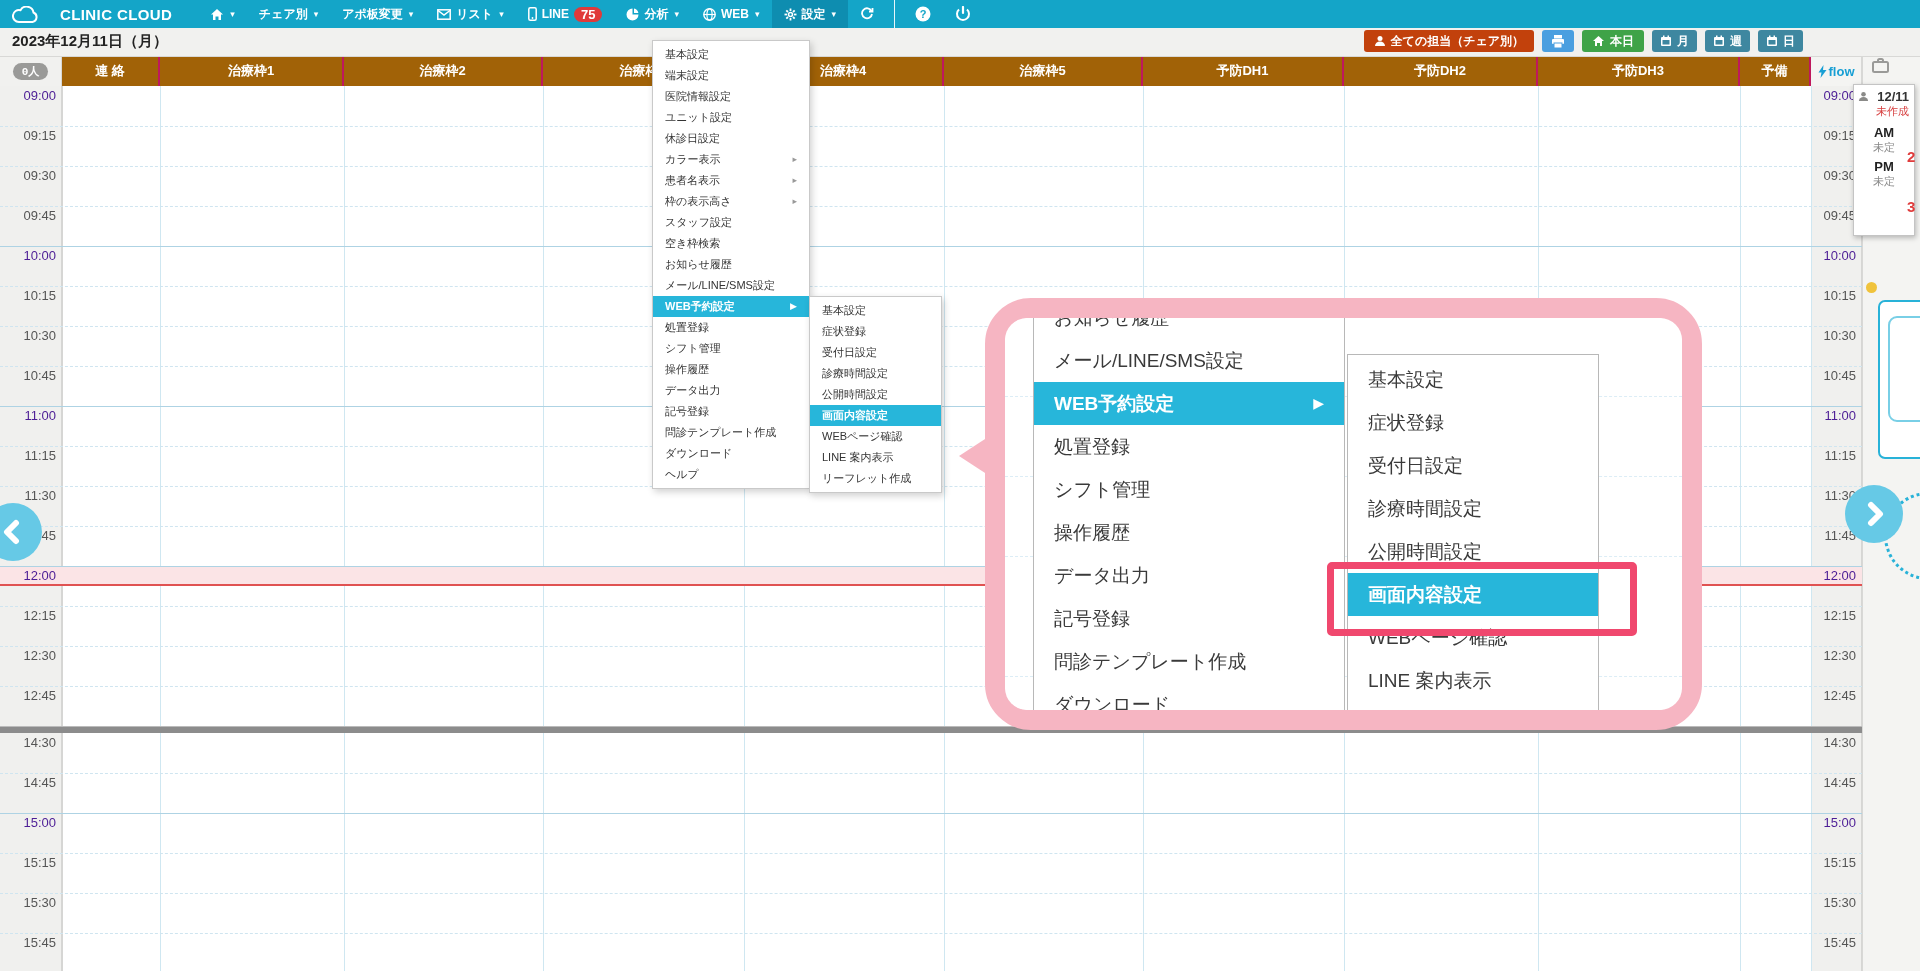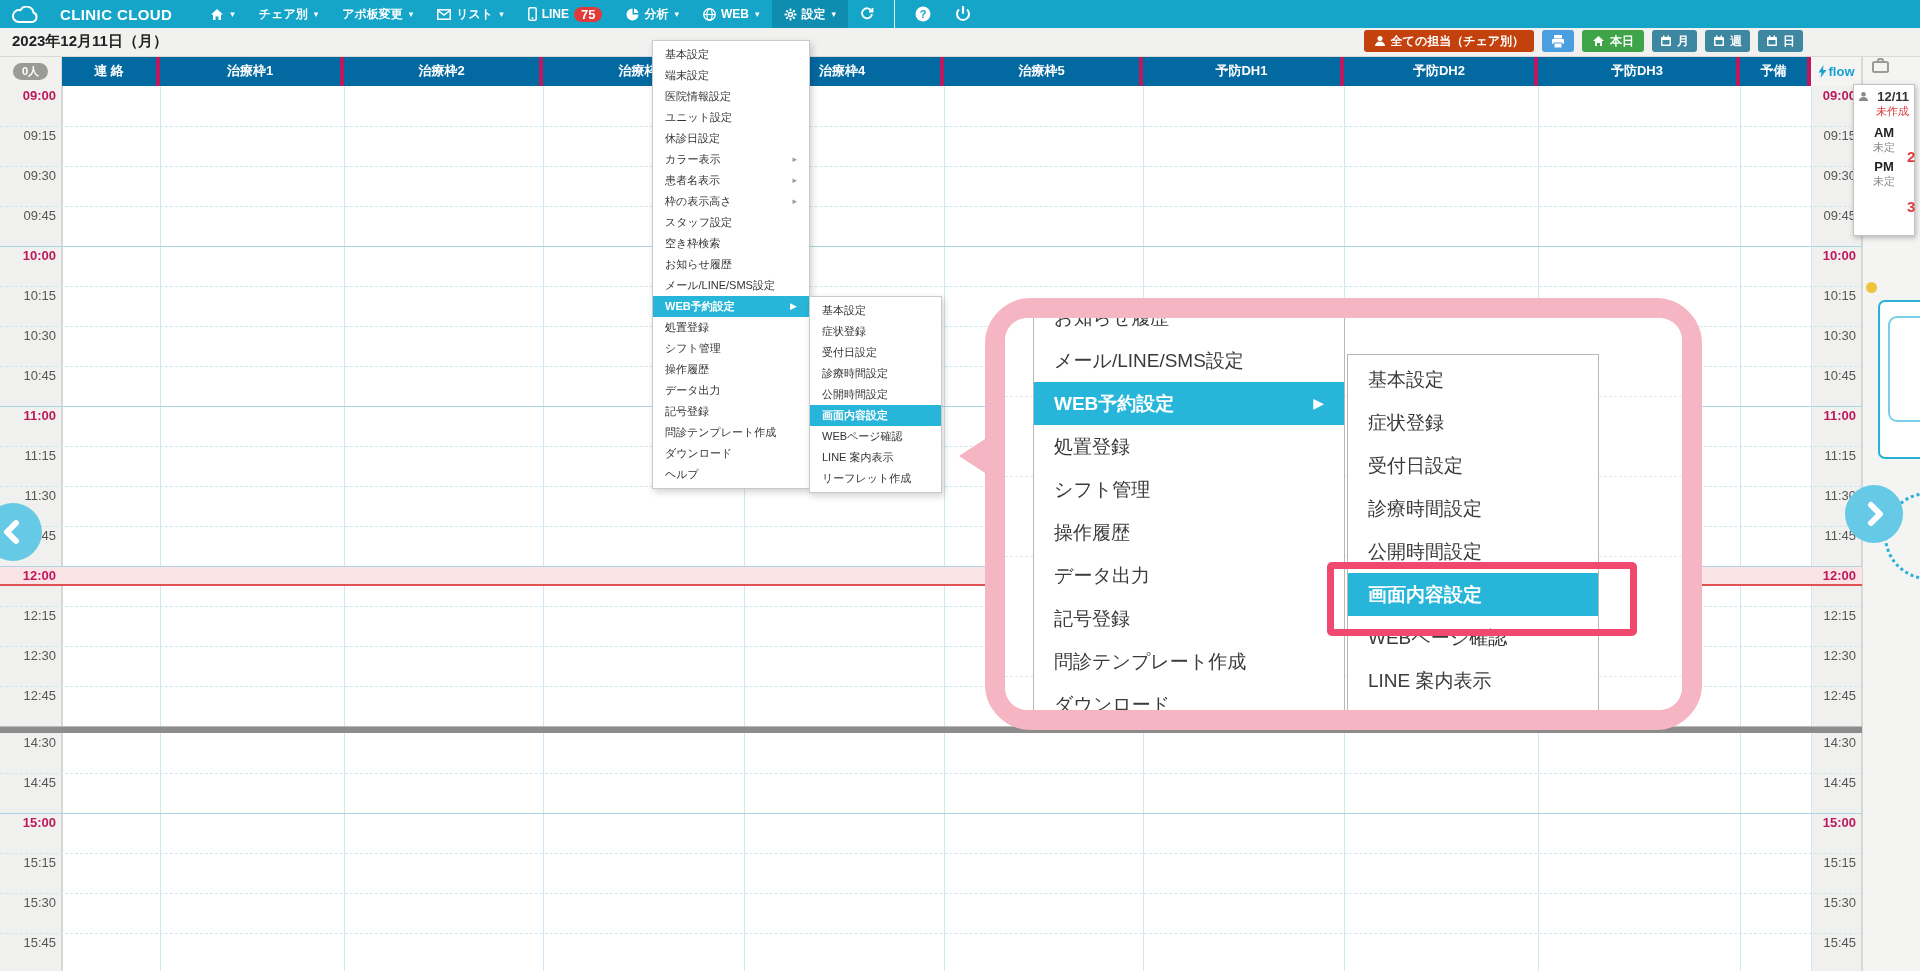--- a/index.html
+++ b/index.html
@@ -22,36 +22,36 @@
   .date-title{position:absolute;left:12px;top:4px;font-size:15px;font-weight:bold;color:#222;}
   .datebar-buttons{position:absolute;right:117px;top:2px;display:flex;align-items:center;gap:8px;}
   .btn{display:flex;align-items:center;gap:5px;height:22px;padding:0 10px;border-radius:3px;color:#fff;font-size:12px;font-weight:bold;cursor:pointer;white-space:nowrap;}
   .btn-staff{background:#c2410c;margin-left:44px;}
   .btn-print{background:#4a9fe0;padding:0 9px;}
   .btn-today{background:#3fa348;}
   .btn-view{background:#3e87a0;padding:0 8px;}
 
   
   .colheader{position:absolute;top:56px;left:0;width:100%;height:30px;z-index:10;}
-  .hcell{position:absolute;top:0;height:30px;background:#0369a1;color:#fff;font-size:13px;font-weight:bold;display:flex;align-items:center;justify-content:center;border-right:4px solid #be185d;box-sizing:border-box;}
+  .hcell{position:absolute;top:0;height:30px;background:#a16207;color:#fff;font-size:13px;font-weight:bold;display:flex;align-items:center;justify-content:center;border-right:2px solid #be185d;box-sizing:border-box;}
   .hcell-plain{background:#f1f1ef;color:#333;border-right:1px solid #d8d8d6;}
-  .pill{background:#9a9a98;color:#fff;border-radius:9px;font-size:11px;font-weight:bold;padding:1px 9px;}
+  .pill{background:#9a9a98;color:#fff;border-radius:9px;font-size:11px;font-weight:bold;padding:1px 9px;font-family:Liberation Mono, monospace;}
   .flow-cell{background:#f4f4f2;color:#189fd4;border-right:1px solid #d8d8d6;font-size:13px;font-weight:bold;gap:2px;}
 
   
   .board{position:absolute;top:86px;left:0;width:1920px;height:885px;background:#fff;overflow:hidden;}
   .timecol{position:absolute;top:0;height:100%;background:#f0f0ee;box-sizing:border-box;}
   .colline{position:absolute;top:0;height:100%;width:1px;background:#cfe7f1;}
   .rowline{position:absolute;left:0;width:1862px;height:0;border-top:1px dashed #cfe5f0;}
   .rowline.solid{border-top:1px solid #aed3e4;}
   .noonband{position:absolute;left:0;width:1862px;height:18px;background:#fbe4e6;}
   .noonline{position:absolute;left:0;width:1862px;height:2px;background:#e05252;}
   .sepline{position:absolute;left:0;width:1862px;height:6px;background:#8c8c8c;border-top:1px solid #bbb;}
   .tlabel{position:absolute;font-size:13px;color:#555;text-align:right;}
-  .tlabel.hour{color:#be185d;font-weight:bold;}
+  .tlabel.hour{color:#4c1d95;font-weight:normal;}
 
   
   .menu{position:absolute;background:#fff;border:1px solid #c9c9c9;box-shadow:2px 3px 7px rgba(0,0,0,.18);z-index:40;padding:3px 0;box-sizing:border-box;}
   .menu-item{font-size:11px;color:#333;padding:0 12px;height:21px;line-height:21px;white-space:nowrap;display:flex;justify-content:space-between;align-items:center;cursor:pointer;}
   .menu-item .sub-arrow{color:#999;font-size:9px;margin-left:8px;}
   .menu-item.active{background:#27b6da;color:#fff;font-weight:bold;}
   .menu-item.active .sub-arrow{color:#fff;}
 
   
   .callout{position:absolute;left:985px;top:298px;width:717px;height:432px;border:20px solid #f6b5c2;border-radius:46px;background:#fff;box-sizing:border-box;z-index:50;}

